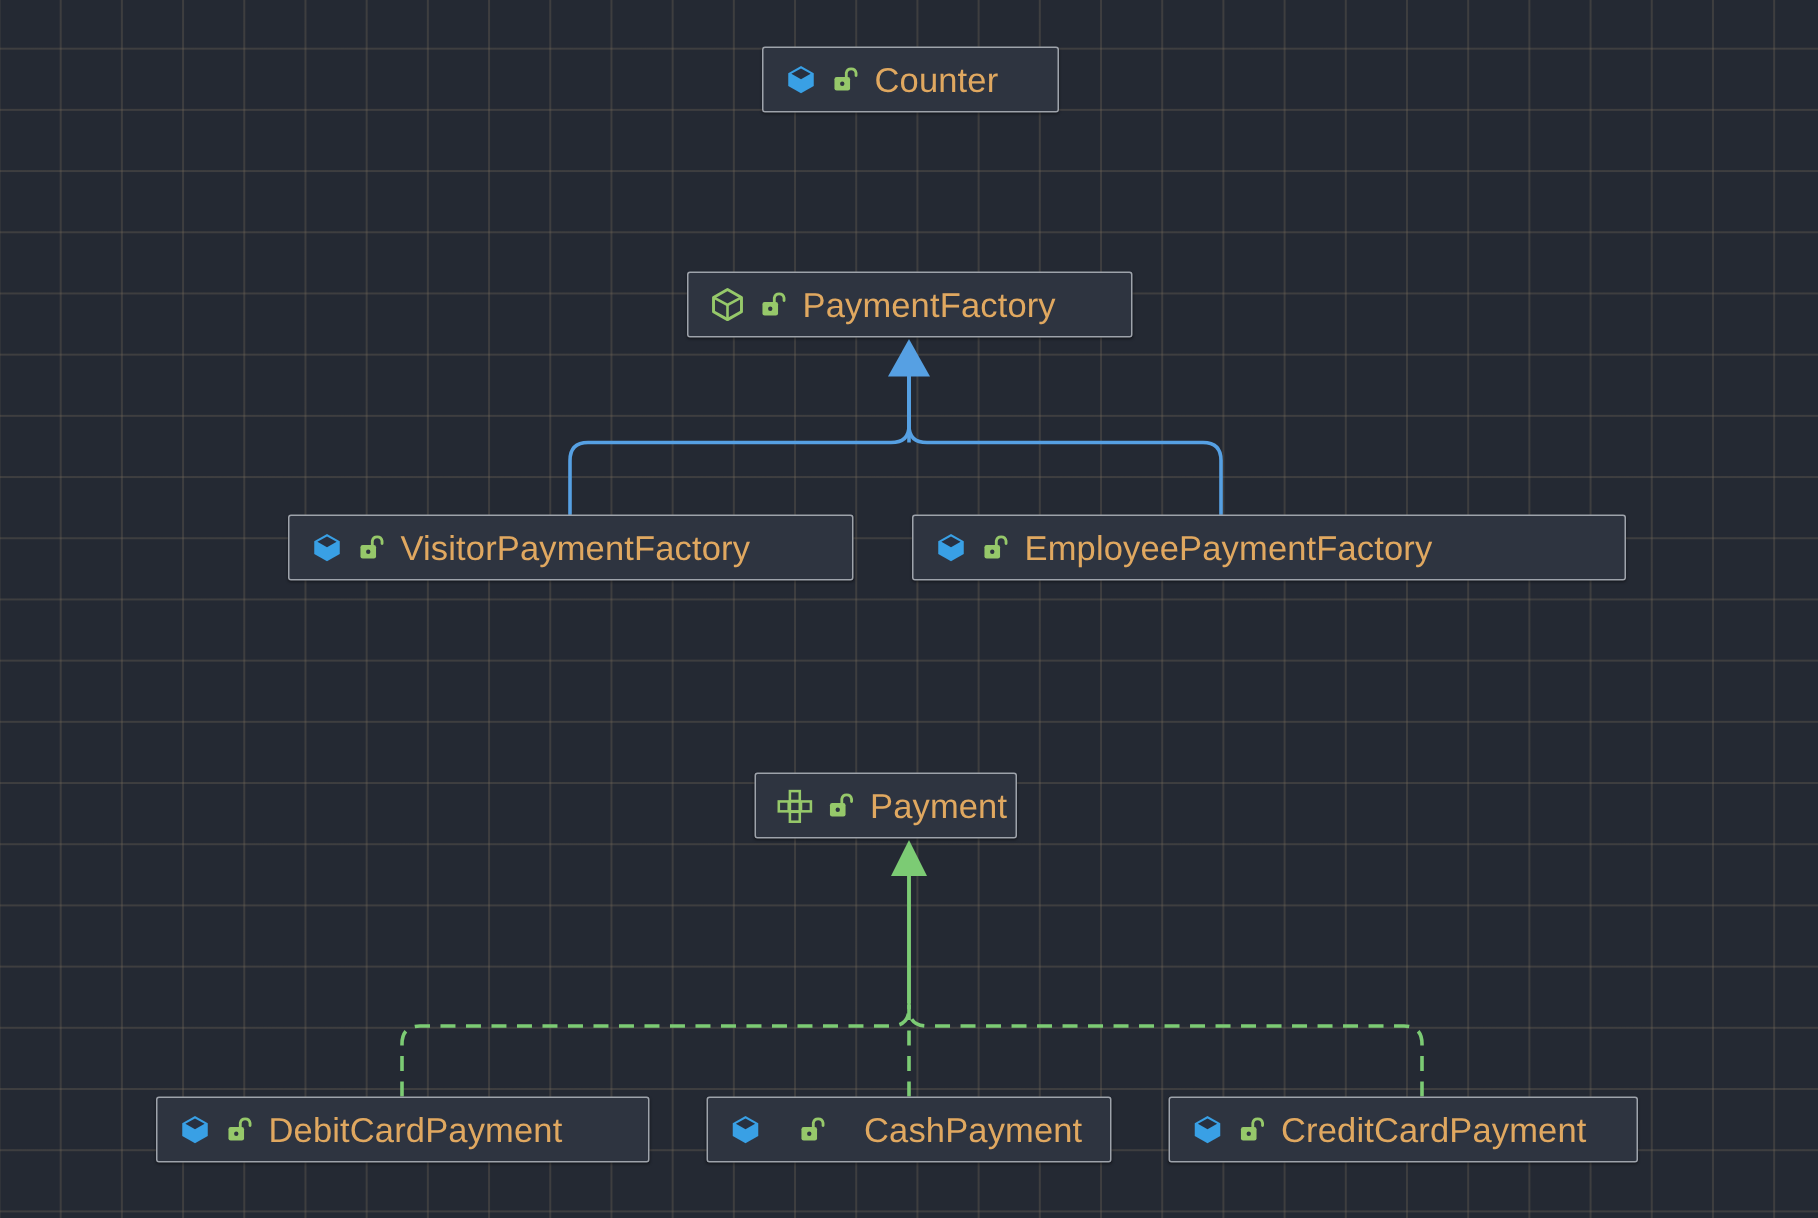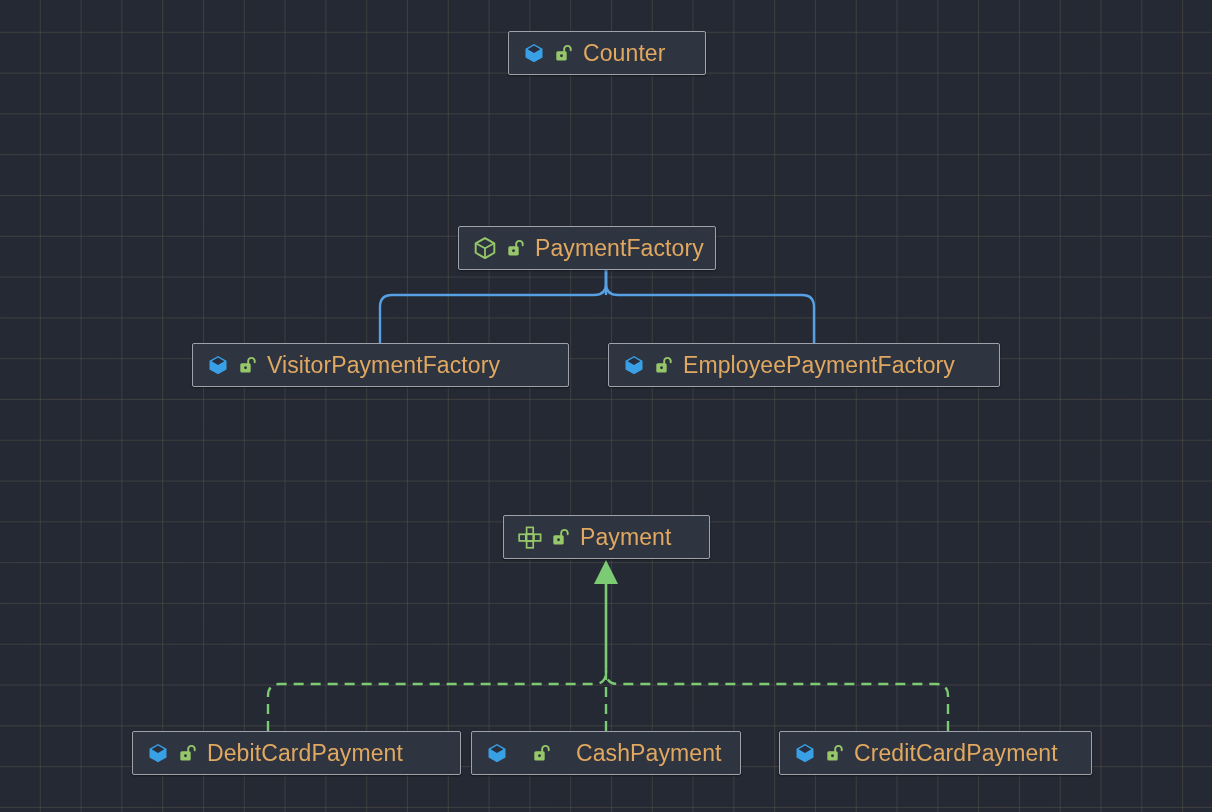--- a/index.html
+++ b/index.html
@@ -106,21 +106,21 @@
     <span class="icon">
       <svg width="19" height="20" viewBox="0 0 19 20">
         <path d="M9.2 8.4 L9.2 5.6 A3.3 3.3 0 0 1 15.7 5.6 L15.7 7.3" fill="none" stroke="#96c86a" stroke-width="1.9" stroke-linecap="round"></path>
         <rect x="1.3" y="8.3" width="10.4" height="9.1" rx="1.5" fill="#96c86a"></rect>
         <circle cx="6.5" cy="12.8" r="1.45" fill="#2e3440"></circle>
       </svg>
     </span>
     <span class="node-label">Counter</span>
   </div>
 
-  <div class="node" style="left:458px; top:181px; width:258px;margin-top:45px;">
+  <div class="node" style="left:458px; top:181px; width:297px;">
     <span class="icon">
       <svg width="26" height="26" viewBox="0 0 24 24">
         <path d="M12 2.8 L20.6 7.7 L20.6 16.4 L12 21.3 L3.4 16.4 L3.4 7.7 Z" fill="none" stroke="#96c86a" stroke-width="1.8" stroke-linejoin="round"></path>
         <path d="M3.9 7.9 L12 12.3 L20.1 7.9" fill="none" stroke="#96c86a" stroke-width="1.6"></path>
         <path d="M12 12.3 L12 21" fill="none" stroke="#96c86a" stroke-width="1.6"></path>
       </svg>
     </span>
     <span class="icon">
       <svg width="19" height="20" viewBox="0 0 19 20">
         <path d="M9.2 8.4 L9.2 5.6 A3.3 3.3 0 0 1 15.7 5.6 L15.7 7.3" fill="none" stroke="#96c86a" stroke-width="1.9" stroke-linecap="round"></path>
@@ -141,38 +141,38 @@
     <span class="icon">
       <svg width="19" height="20" viewBox="0 0 19 20">
         <path d="M9.2 8.4 L9.2 5.6 A3.3 3.3 0 0 1 15.7 5.6 L15.7 7.3" fill="none" stroke="#96c86a" stroke-width="1.9" stroke-linecap="round"></path>
         <rect x="1.3" y="8.3" width="10.4" height="9.1" rx="1.5" fill="#96c86a"></rect>
         <circle cx="6.5" cy="12.8" r="1.45" fill="#2e3440"></circle>
       </svg>
     </span>
     <span class="node-label">VisitorPaymentFactory</span>
   </div>
 
-  <div class="node" style="left:608px; top:343px; width:392px;">
+  <div class="node" style="left:608px; top:343px; width:476px;">
     <span class="icon">
       <svg width="24" height="24" viewBox="0 0 24 24">
         <path d="M12 3 L20.5 7.8 L20.5 16.4 L12 21.2 L3.5 16.4 L3.5 7.8 Z" fill="#39a0e5"></path>
         <path d="M12 4.6 L18.4 8.2 L12 11.9 L5.6 8.2 Z" fill="#283040"></path>
       </svg>
     </span>
     <span class="icon">
       <svg width="19" height="20" viewBox="0 0 19 20">
         <path d="M9.2 8.4 L9.2 5.6 A3.3 3.3 0 0 1 15.7 5.6 L15.7 7.3" fill="none" stroke="#96c86a" stroke-width="1.9" stroke-linecap="round"></path>
         <rect x="1.3" y="8.3" width="10.4" height="9.1" rx="1.5" fill="#96c86a"></rect>
         <circle cx="6.5" cy="12.8" r="1.45" fill="#2e3440"></circle>
       </svg>
     </span>
     <span class="node-label">EmployeePaymentFactory</span>
   </div>
 
-  <div class="node" style="left:503px; top:515px; width:207px;">
+  <div class="node" style="left:503px; top:515px; width:175px;">
     <span class="icon">
       <svg width="26" height="24" viewBox="0 0 26 24">
         <g fill="none" stroke="#96c86a" stroke-width="1.7">
           <rect x="9.6" y="2.4" width="6.6" height="6.6"></rect>
           <rect x="2.2" y="9.3" width="6.6" height="6.6"></rect>
           <rect x="9.6" y="9.3" width="6.6" height="6.6"></rect>
           <rect x="17.0" y="9.3" width="6.6" height="6.6"></rect>
           <rect x="9.6" y="16.2" width="6.6" height="6.6"></rect>
         </g>
       </svg>
@@ -180,21 +180,21 @@
     <span class="icon">
       <svg width="19" height="20" viewBox="0 0 19 20">
         <path d="M9.2 8.4 L9.2 5.6 A3.3 3.3 0 0 1 15.7 5.6 L15.7 7.3" fill="none" stroke="#96c86a" stroke-width="1.9" stroke-linecap="round"></path>
         <rect x="1.3" y="8.3" width="10.4" height="9.1" rx="1.5" fill="#96c86a"></rect>
         <circle cx="6.5" cy="12.8" r="1.45" fill="#2e3440"></circle>
       </svg>
     </span>
     <span class="node-label">Payment</span>
   </div>
 
-  <div class="node" style="left:104px; top:731px; width:329px;margin-left:28px;">
+  <div class="node" style="left:104px; top:731px; width:329px;">
     <span class="icon">
       <svg width="24" height="24" viewBox="0 0 24 24">
         <path d="M12 3 L20.5 7.8 L20.5 16.4 L12 21.2 L3.5 16.4 L3.5 7.8 Z" fill="#39a0e5"></path>
         <path d="M12 4.6 L18.4 8.2 L12 11.9 L5.6 8.2 Z" fill="#283040"></path>
       </svg>
     </span>
     <span class="icon">
       <svg width="19" height="20" viewBox="0 0 19 20">
         <path d="M9.2 8.4 L9.2 5.6 A3.3 3.3 0 0 1 15.7 5.6 L15.7 7.3" fill="none" stroke="#96c86a" stroke-width="1.9" stroke-linecap="round"></path>
         <rect x="1.3" y="8.3" width="10.4" height="9.1" rx="1.5" fill="#96c86a"></rect>

